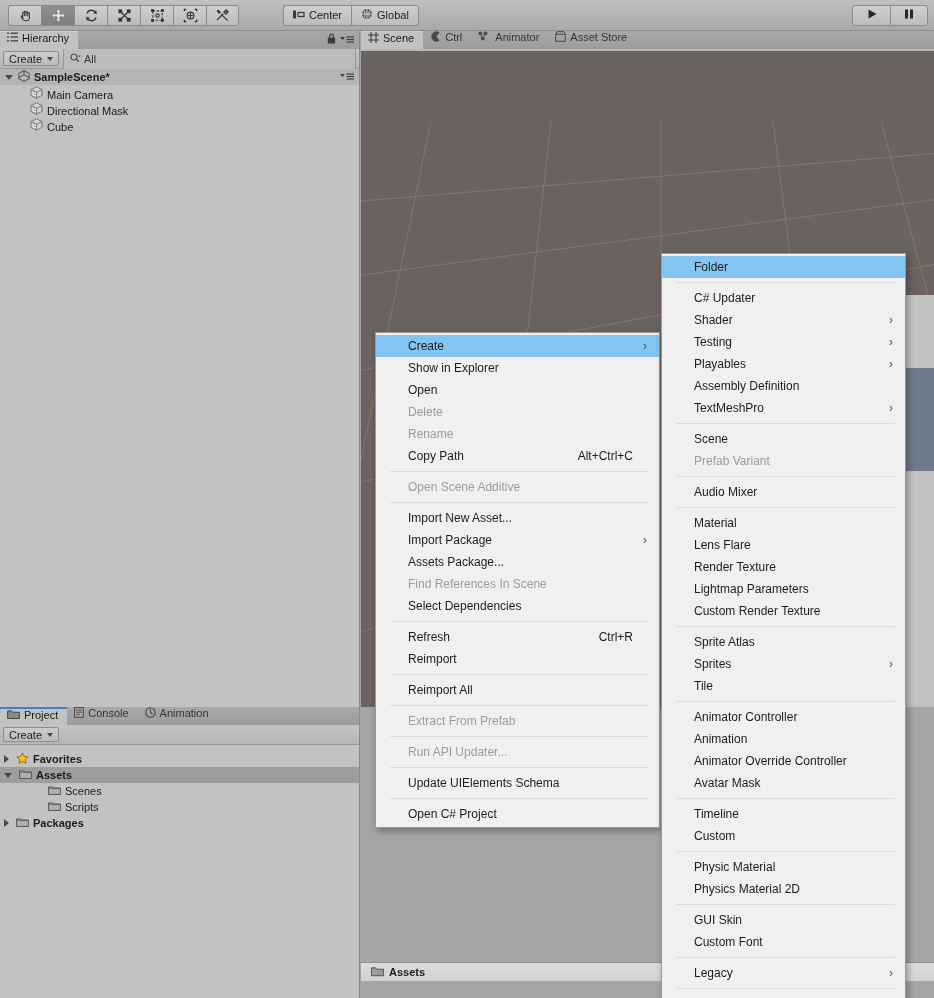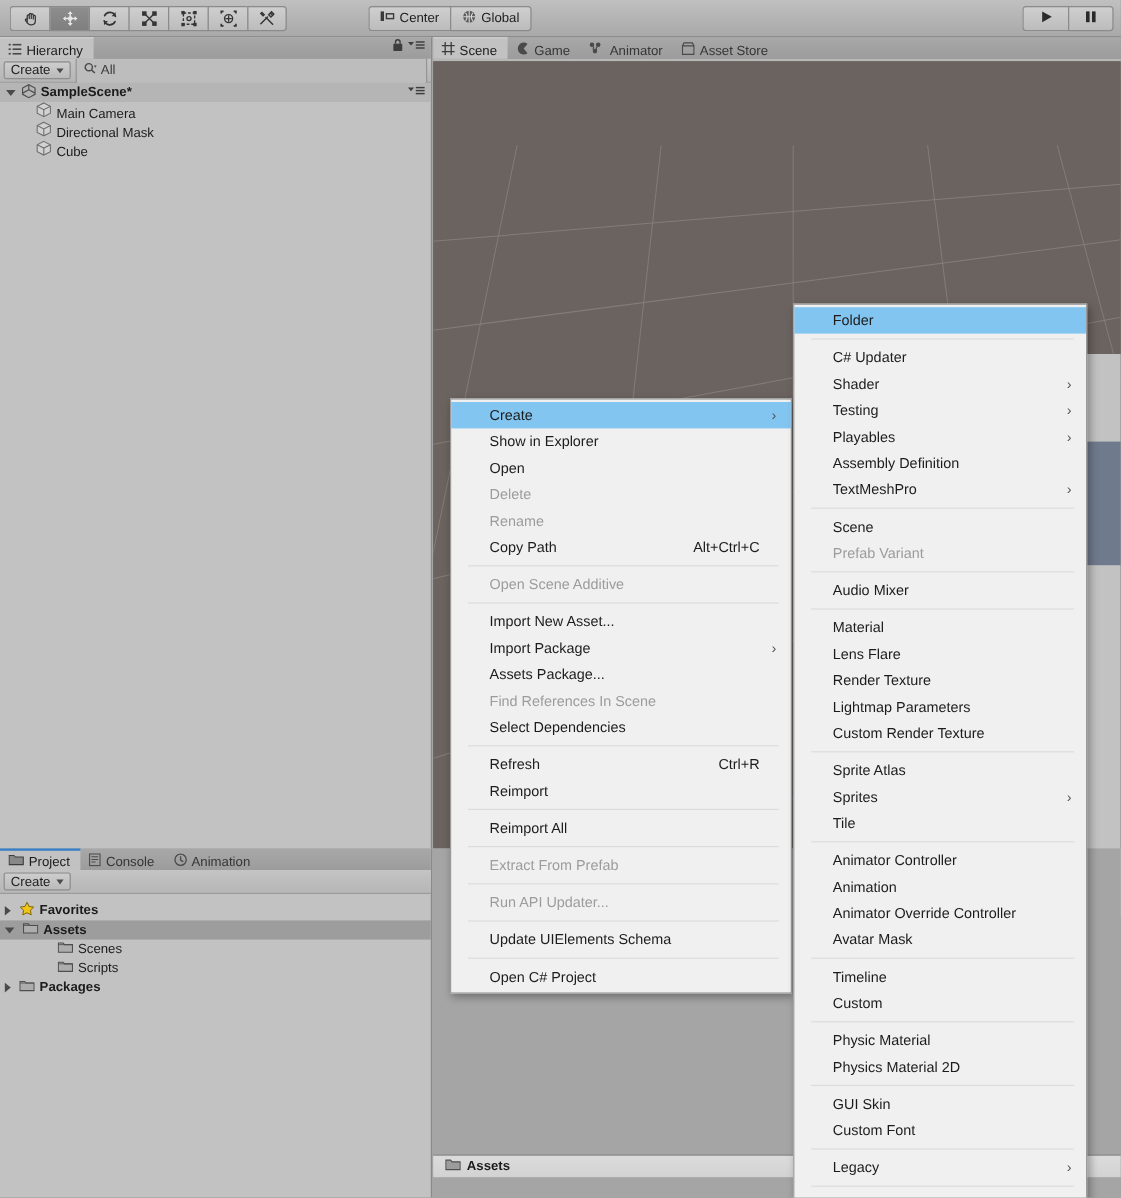--- a/index.html
+++ b/index.html
@@ -27,21 +27,21 @@
     border: 1px solid #8b8b8b; border-right-width: 0;
     display: flex; align-items: center; justify-content: center;
     cursor: default;
   }
   .tbtn:first-child { border-radius: 3px 0 0 3px; }
   .tbtn:last-child { border-radius: 0 3px 3px 0; border-right-width: 1px; }
   .tbtn.active {
     background: linear-gradient(to bottom,#8e8e8e,#7f7f7f);
   }
   .tbtn svg { display: block; }
-  .pivot-group { display: flex; margin-left: 68px; }
+  .pivot-group { display: flex; margin-left: 44px; }
   .pvbtn {
     height: 21px; padding: 0 9px;
     background: linear-gradient(to bottom,#cfcfcf,#bcbcbc);
     border: 1px solid #8b8b8b; border-right-width: 0;
     display: flex; align-items: center; gap: 4px;
     font-size: 11px; color: #1d1d1d; cursor: default;
   }
   .pvbtn:first-child { border-radius: 3px 0 0 3px; }
   .pvbtn:last-child { border-radius: 0 3px 3px 0; border-right-width: 1px; }
   .play-group { position: absolute; right: 6px; display: flex; }
@@ -55,21 +55,21 @@
   .playbtn:last-child { border-radius: 0 3px 3px 0; border-right-width: 1px; }
 
   
   .panel-tabbar {
     height: 18px;
     background: linear-gradient(to bottom,#a8a8a8,#9c9c9c);
     display: flex; align-items: flex-end; position: relative;
   }
   .ptab {
     height: 18px; padding: 0 9px 0 7px;
-    display: flex; align-items: flex-end; gap: 4px;
+    display: flex; align-items: flex-start; gap: 4px;
     font-size: 11px; color: #353535; cursor: default; margin-top: 18px;
   }
   .ptab.sel {
     background: #c2c2c2;
     border-top: 1px solid #d0d0d0;
     color: #1b1b1b;
   }
   .ptab.sel.blue { border-top: 2px solid #3b7fc4; }
   .tabr { position: absolute; right: 5px; bottom: 3px; display: flex; gap: 4px; align-items: center;}
 
@@ -407,21 +407,21 @@
         <div class="ptab sel">
           <span><svg width="11" height="11" viewBox="0 0 11 11">
               <path d="M3 0v11M8 0v11M0 3h11M0 8h11" stroke="#3d3d3d" stroke-width="1.1"></path>
             </svg></span>
           <span>Scene</span>
         </div>
         <div class="ptab">
           <span><svg width="11" height="11" viewBox="0 0 11 11">
               <path d="M9.6 1.6A5 5 0 1 0 9.6 9.4L6.4 5.5z" fill="#4a4a4a"></path>
             </svg></span>
-          <span>Game</span>
+          <span>Ctrl</span>
         </div>
         <div class="ptab">
           <span><svg width="13" height="11" viewBox="0 0 13 11">
               <circle cx="2.3" cy="2.3" r="1.9" fill="#4a4a4a"></circle>
               <circle cx="7.5" cy="2.3" r="1.9" fill="#4a4a4a"></circle>
               <circle cx="4.8" cy="7.6" r="1.9" fill="#4a4a4a"></circle>
               <path d="M3.8 3.6l-.6 2.6M6.5 3.8L5.6 6.2" stroke="#4a4a4a" stroke-width="1"></path>
             </svg></span>
           <span>Animator</span>
         </div>

